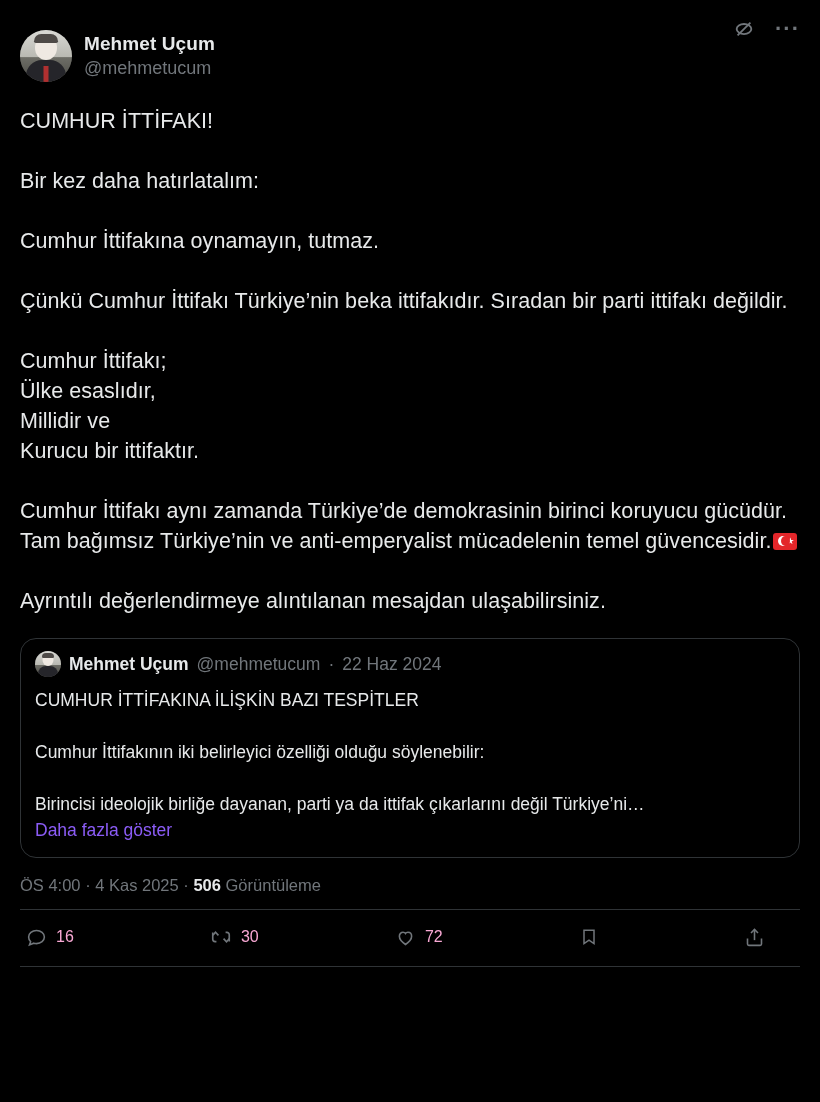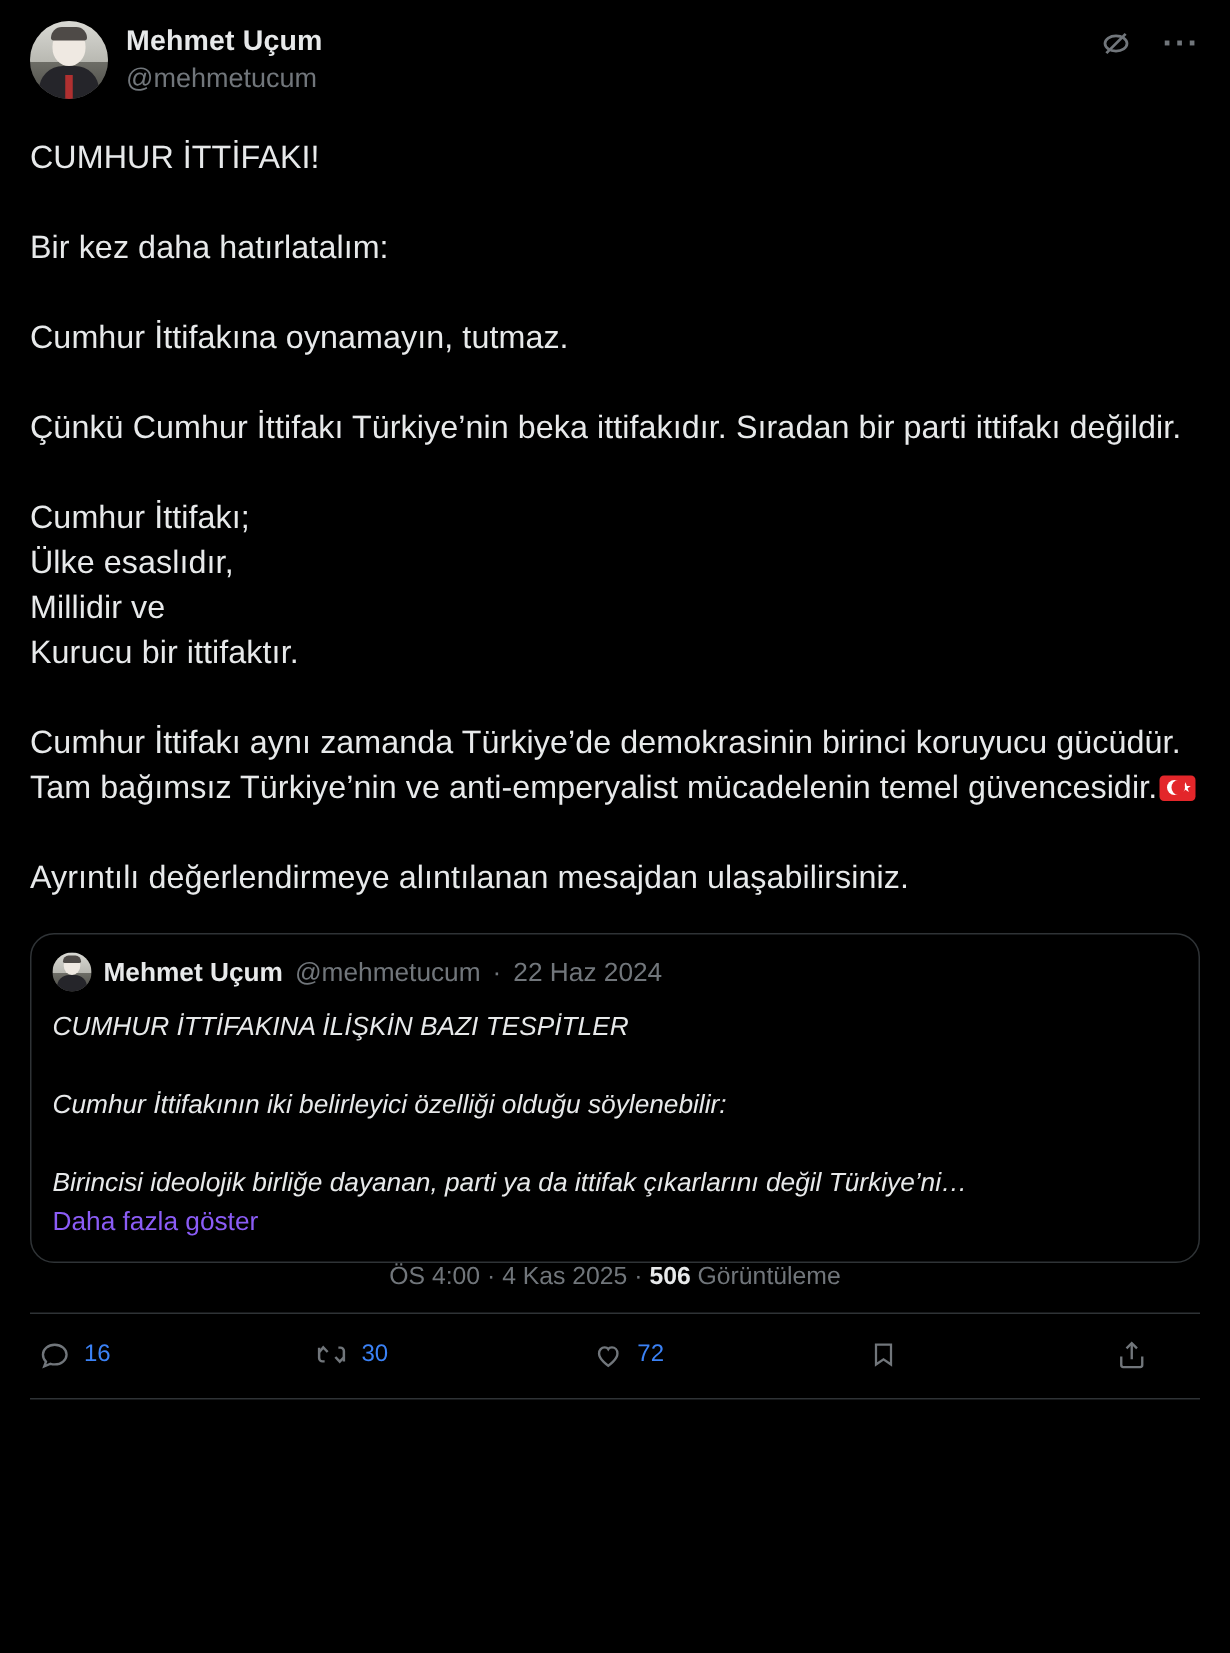--- a/index.html
+++ b/index.html
@@ -10,21 +10,21 @@
   body {
     width: 820px;
     height: 1102px;
     font-family: "Liberation Sans", sans-serif;
     color: #e7e9ea;
     overflow: hidden;
   }
   .tweet {
     width: 820px;
     box-sizing: border-box;
-    padding: 14px 20px 0 20px;
+    padding: 30px 20px 0 20px;
     position: relative;
   }
   
   .tweet-header {
     display: flex;
     align-items: flex-start;
     gap: 12px;
   }
   .avatar {
     width: 52px;
@@ -235,35 +235,34 @@
     font-size: 17.5px;
     color: #71767b;
   }
   .quote-text {
     margin-top: 10px;
     font-size: 17.5px;
     line-height: 26px;
     color: #e7e9ea;
     white-space: pre-wrap;
     word-wrap: break-word;
-    font-style: italic;
   }
   .show-more {
     color: #8b5cf6;
     font-size: 17.5px;
     line-height: 26px;
     cursor: pointer;
     display: inline-block;
   }
   
   .meta-row {
+    margin-top: 18px;
     font-size: 16.5px;
     color: #71767b;
     padding-bottom: 14px;
-    text-align: center;
   }
   .meta-row .views-count {
     color: #e7e9ea;
     font-weight: bold;
   }
   .divider {
     height: 1px;
     background: #2f3336;
     width: 100%;
   }
@@ -271,21 +270,21 @@
   .actions {
     display: flex;
     align-items: center;
     justify-content: space-between;
     padding: 16px 26px 18px 6px;
   }
   .action {
     display: flex;
     align-items: center;
     gap: 9px;
-    color: #3b82f6;
+    color: #f9a8d4;
     font-size: 16px;
     cursor: pointer;
   }
   .action svg { display: block; }
   .bottom-rule {
     height: 1px;
     background: #2f3336;
     width: 100%;
   }
 </style>

